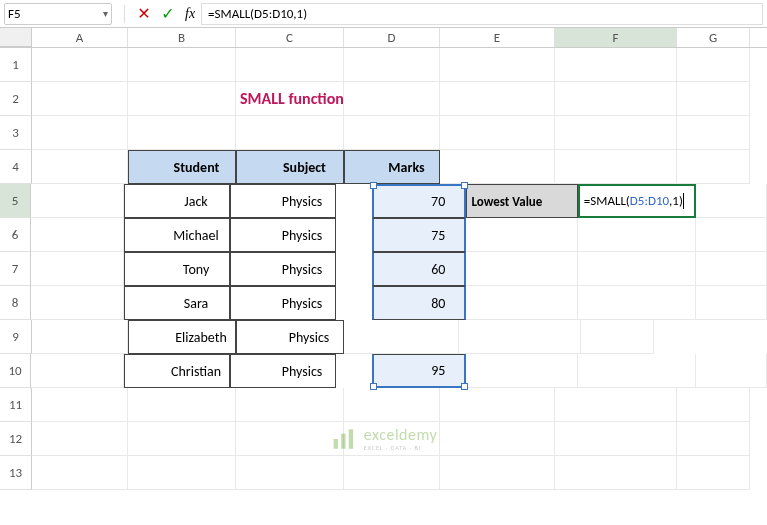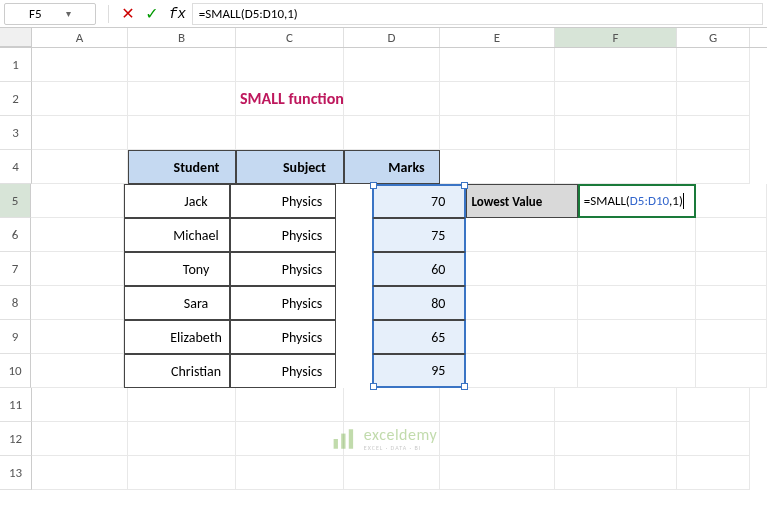--- a/index.html
+++ b/index.html
@@ -17,27 +17,27 @@
     .fbar {
       display: flex;
       align-items: center;
       height: 28px;
       border-bottom: 1px solid #ccc;
       background: #fff;
       padding: 0 4px;
       gap: 2px;
     }
     .name-box {
-      width: 92px;
+      width: 108px;
       height: 22px;
       border: 1px solid #ccc;
       background: #fff;
       display: flex;
       align-items: center;
-      padding: 0 24px;
+      padding: 0 3px;
       font-size: 13px;
       border-radius: 2px;
       justify-content: space-between;
     }
     .name-box-dd {
       color: #666;
       font-size: 10px;
     }
     .fbar-sep {
       width: 1px;
@@ -51,21 +51,21 @@
       display: flex;
       align-items: center;
       justify-content: center;
       color: #666;
       font-size: 14px;
     }
     .fbar-btn.cancel { color: #c00; font-size: 16px; }
     .fbar-btn.enter { color: #090; font-size: 16px; }
     .fx-label {
       font-style: italic;
-      font-family: Liberation Mono, monospace;
+      font-family: Liberation Serif, serif;
       font-size: 14px;
       padding: 0 4px;
     }
     .formula-input {
       flex: 1;
       height: 22px;
       border: 1px solid #ddd;
       padding: 0 6px;
       font-size: 13px;
       display: flex;
@@ -343,21 +343,20 @@
       <div class="cell cE"></div>
       <div class="cell cF"></div>
       <div class="cell cG"></div>
     </div>
 
     <div class="row">
       <div class="row-h">9</div>
       <div class="cell cA"></div>
       <div class="cell cB td">Elizabeth</div>
       <div class="cell cC td">Physics</div>
-      <div class="cell cD td marks-sel">65</div>
       <div class="cell cE"></div>
       <div class="cell cF"></div>
       <div class="cell cG"></div>
     </div>
 
     <div class="row">
       <div class="row-h">10</div>
       <div class="cell cA"></div>
       <div class="cell cB td">Christian</div>
       <div class="cell cC td">Physics</div>

